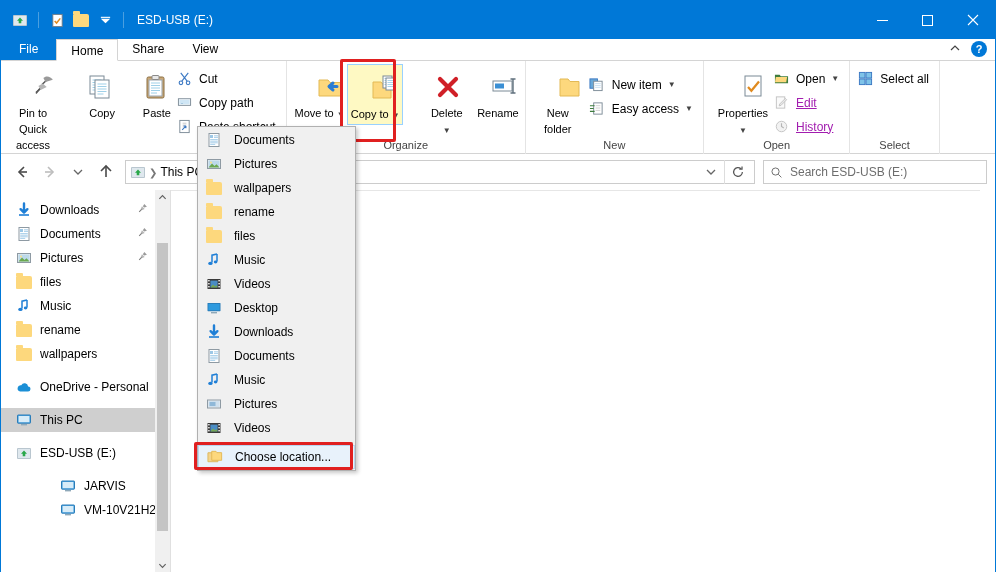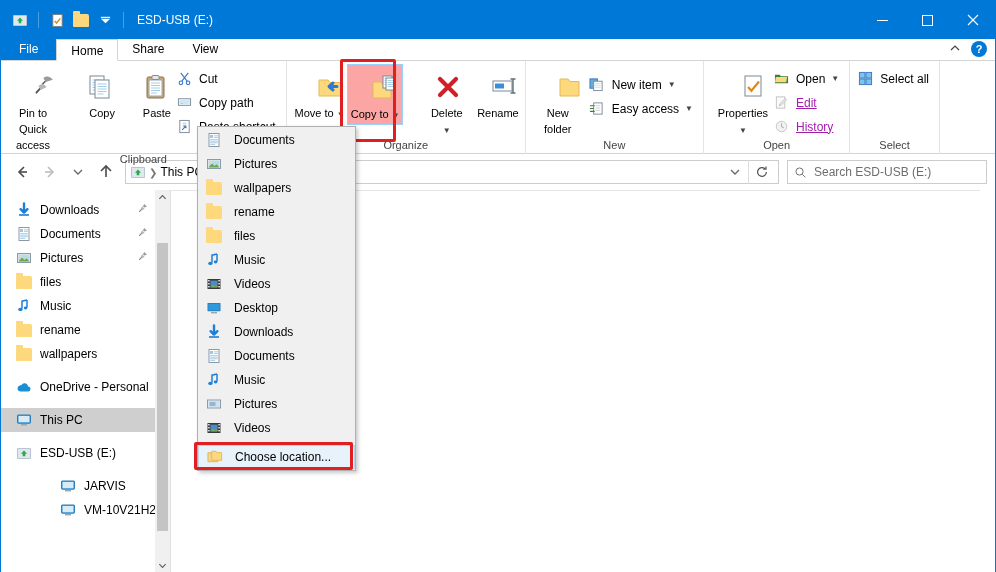--- a/index.html
+++ b/index.html
@@ -50,34 +50,34 @@
   .bigbtn .bl { margin-top:3px; }
   .smallcol { display:flex; flex-direction:column; justify-content:center; padding-top:4px; gap:3px; }
   .smallbtn { display:flex; align-items:center; gap:6px; font-size:12px; padding:2px 6px 2px 2px; height:21px; }
   .smallbtn .si { width:18px; height:18px; display:flex; align-items:center; justify-content:center; }
   .smallbtn.disabled { color:#a21caf;text-decoration:underline; }
   .caret { font-size:8px; color:#444; }
 
   .copyto-wrap { position:relative; }
   .copyto-highlight { position:absolute; left:-7px; top:-5px; width:56px; height:83px;
                       border:3px solid #e02020; border-radius:2px; z-index:20; pointer-events:none; }
-  .bigbtn.active { background:#fca5a5; border:1px solid #99d1ff; }
+  .bigbtn.active { background:#fef9c3; border:1px solid #99d1ff; }
 
   
   .addrbar { height:36px; background:#fff; display:flex; align-items:center; padding:0 8px; gap:2px; }
   .navbtn { width:26px; height:26px; display:flex; align-items:center; justify-content:center; color:#555; }
   .navbtn.dim { color:#c0c0c0; }
   .crumbbox { flex:1; height:24px; border:1px solid #cccccc; background:#fff; display:flex;
               align-items:center; padding:0 4px; gap:3px; margin-left:4px; font-size:12px; }
   .crumb-sep { color:#777; font-size:10px; }
   .crumb-drop { margin-left:auto; display:flex; align-items:center; gap:0; }
   .crumb-chev { width:26px; height:22px; display:flex; align-items:center; justify-content:center; color:#555; }
   .refresh { width:26px; height:24px; display:flex; align-items:center; justify-content:center;
              color:#555; border-left:1px solid #ddd; }
-  .searchbox { width:200px; height:24px; border:1px solid #cccccc; display:flex; align-items:center;
+  .searchbox { width:224px; height:24px; border:1px solid #cccccc; display:flex; align-items:center;
                padding:0 6px; gap:7px; margin-left:6px; }
   .search-ph { color:#6d6d6d; font-size:12px; }
 
   
   .body { display:flex; height:383px; }
   .sidebar { width:170px; background:#fff; border-right:1px solid #e0e0e0; position:relative;
              overflow:hidden; }
   .navitem { display:flex; align-items:center; height:24px; font-size:12px; padding-left:14px; gap:7px;
              position:relative; }
   .navitem.indent1 { padding-left:28px;margin-left:30px; }
@@ -251,21 +251,20 @@
               <svg width="15" height="15" viewBox="0 0 16 16">
                   <rect x="3" y="1.5" width="10" height="13" fill="#fff" stroke="#7b8a96"></rect>
                   <path d="M6 4.5h4M6 6.5h4M6 8.5h4" stroke="#c9c9c9"></path>
                   <path d="M5.5 11.5l4-4M9.5 7.5H7M9.5 7.5v2.4" stroke="#3b78c3" stroke-width="1.1" fill="none"></path>
                 </svg>
             </span>
             <span>Paste shortcut</span>
           </div>
         </div>
       </div>
-      <div class="rgroup-label">Clipboard</div>
     </div>
 
     <div class="rgroup">
       <div class="rgroup-body">
         <div class="bigbtn">
           <span class="bi">
             <svg width="30" height="30" viewBox="0 0 30 30">
                 <path d="M4 8h9l2 2.5h11V24H4z" fill="#fdd87d" stroke="#e3b955"></path>
                 <path d="M22 14.5l-6 0M18 11l-4 3.5 4 3.5" stroke="#2b7cd3" stroke-width="3" fill="none" stroke-linecap="round" stroke-linejoin="round"></path>
               </svg>

